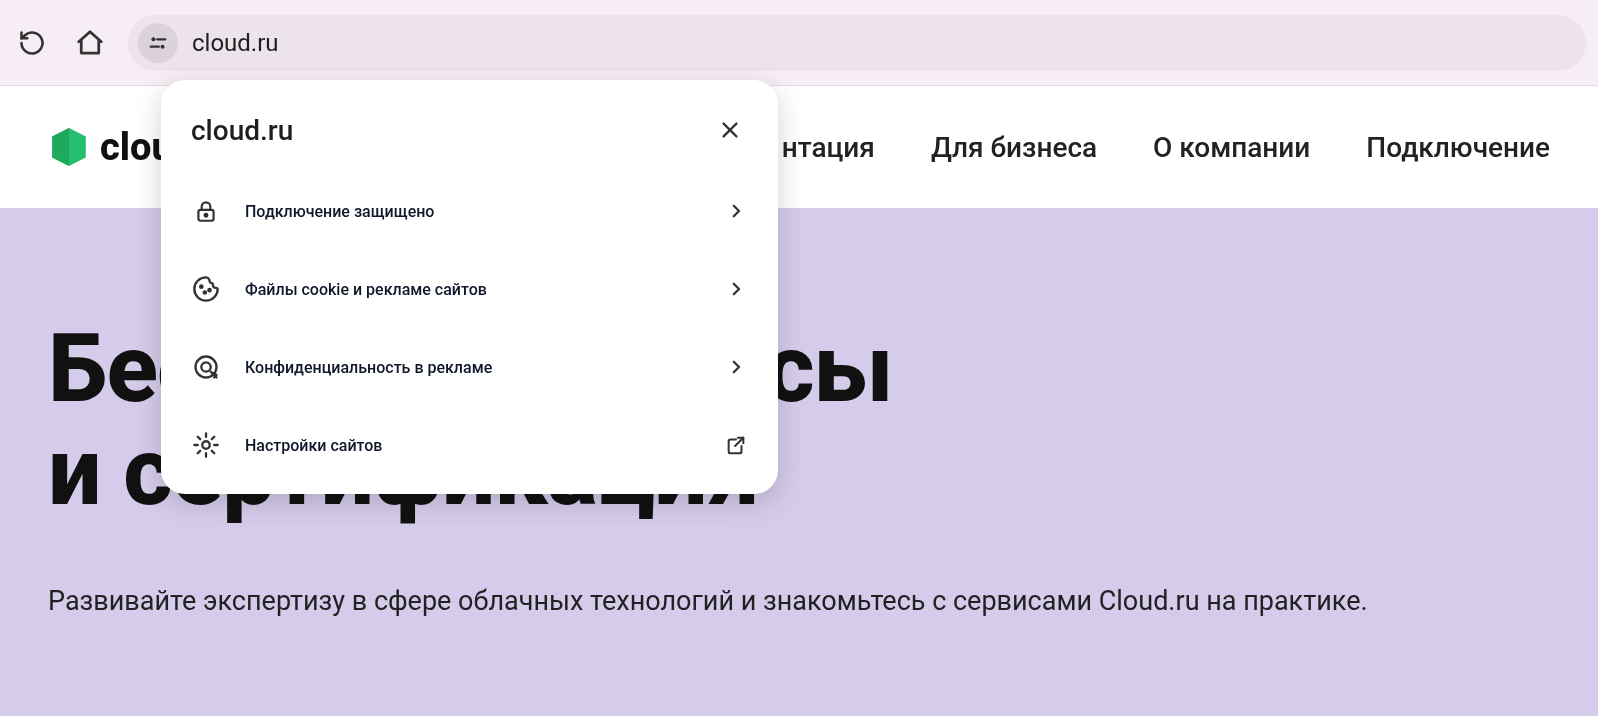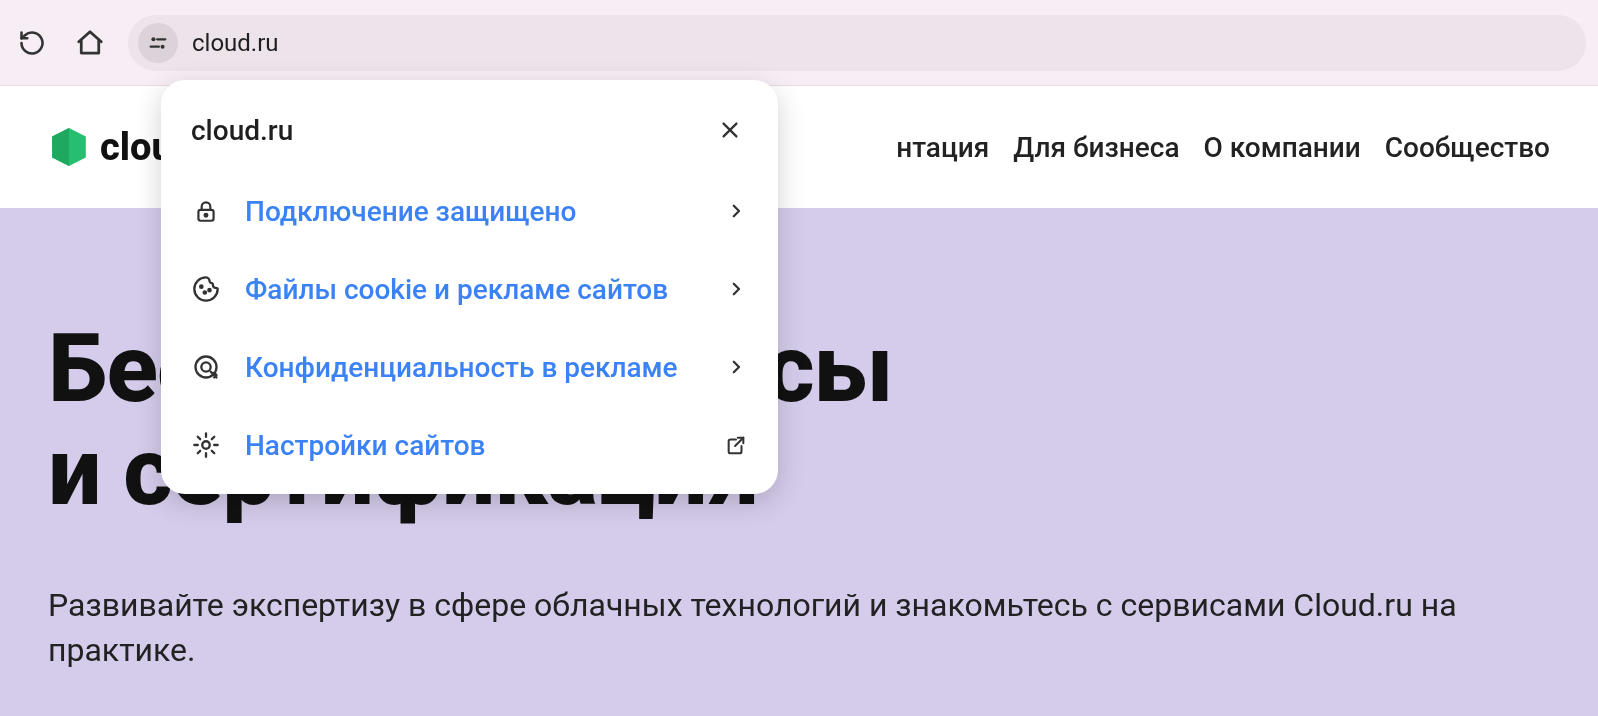--- a/index.html
+++ b/index.html
@@ -67,21 +67,21 @@
       font-size: 38px;
       font-weight: 800;
       color: #111;
     }
     .logo-mark {
       width: 42px;
       height: 42px;
     }
     .nav-links {
       display: flex;
-      gap: 24px;
+      gap: 56px;
       margin-left: auto;
     }
     .nav-link {
       font-size: 28px;
       font-weight: 500;
       color: #222;
       cursor: pointer;
     }
     .hero {
       background: #d5cceb;
@@ -90,21 +90,21 @@
     }
     .hero-title {
       font-size: 95px;
       font-weight: 800;
       line-height: 1.08;
       color: #111;
       letter-spacing: -1px;
     }
     .hero-sub {
       margin-top: 60px;
-      font-size: 32px;
+      font-size: 27px;
       line-height: 1.4;
       color: #222;
       max-width: 1480px;
     }
     .popup {
       position: absolute;
       top: 80px;
       left: 161px;
       width: 617px;
       background: #fff;
@@ -141,23 +141,23 @@
     }
     .popup-icon {
       width: 30px;
       height: 30px;
       display: flex;
       align-items: center;
       justify-content: center;
       flex-shrink: 0;
     }
     .popup-label {
-      font-size: 28px;
+      font-size: 16px;
       font-weight: 500;
-      color: #3b82f6;
+      color: #0f172a;
       flex: 1;
     }
     .popup-arrow {
       width: 24px;
       height: 24px;
       display: flex;
       align-items: center;
       justify-content: center;
     }
     svg { display: block; }
@@ -196,21 +196,21 @@
     <svg class="logo-mark" width="42" height="42" viewBox="0 0 40 40">
       <path d="M20 2 L36 10 L36 30 L20 38 L4 30 L4 10 Z" fill="#26bf6f"></path>
       <path d="M20 2 L20 38 L4 30 L4 10 Z" fill="#1fa95f"></path>
     </svg>
     <span>cloud</span>
   </div>
   <div class="nav-links">
     <span class="nav-link">нтация</span>
     <span class="nav-link">Для бизнеса</span>
     <span class="nav-link">О компании</span>
-    <span class="nav-link">Сообщество</span>
+    <span class="nav-link">Подключение</span>
   </div>
 </div>
 
 <div class="hero">
   <h1 class="hero-title">
     <span>Бесплатные курсы</span><br>
     <span>и сертификация</span>
   </h1>
   <p class="hero-sub">Развивайте экспертизу в сфере облачных технологий и знакомьтесь с сервисами Cloud.ru на практике.</p>
 </div>

